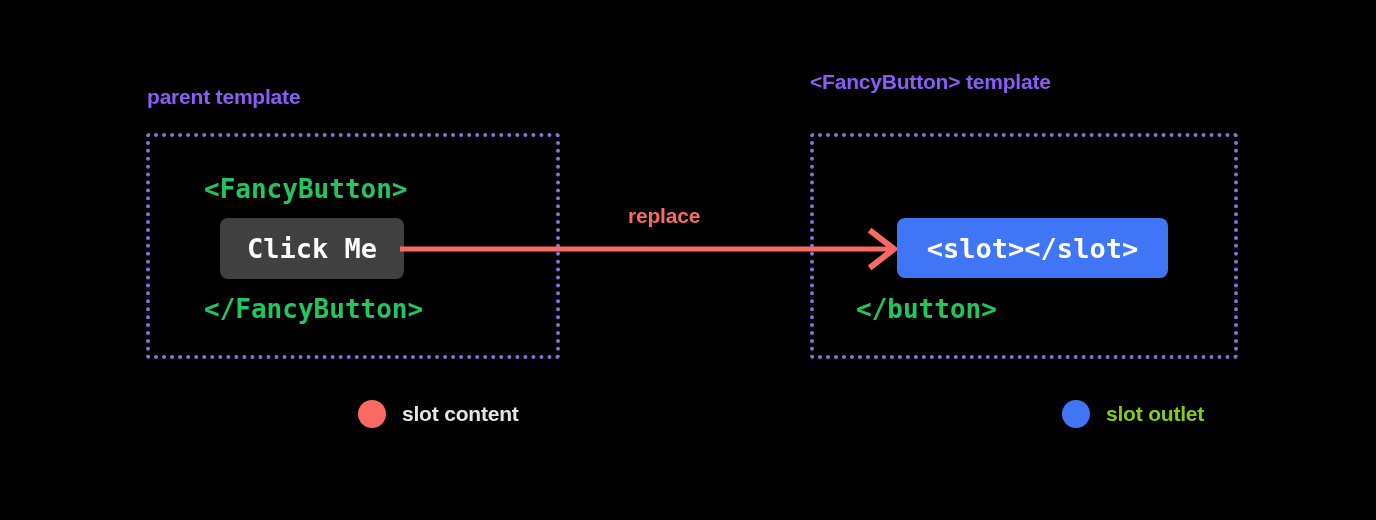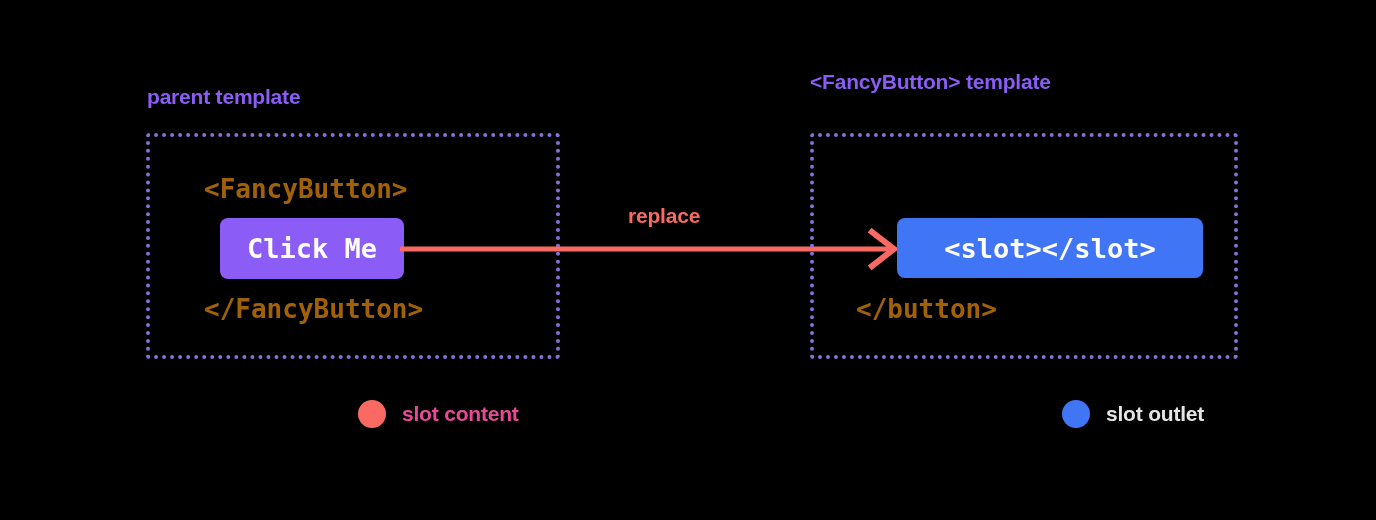--- a/index.html
+++ b/index.html
@@ -40,21 +40,21 @@
   }
   #panel-parent { left: 146px; top: 133px; width: 414px; height: 226px; }
   #panel-fancy  { left: 810px; top: 133px; width: 428px; height: 226px; }
 
   
   .code-line {
     position: absolute;
     font-family: "DejaVu Sans Mono", monospace;
     font-weight: bold;
     font-size: 26px;
-    color: #a16207;
+    color: #22c55e;
     white-space: nowrap;
   }
   #code-open-fancybutton  { left: 204px; top: 174px; }
   #code-close-fancybutton { left: 204px; top: 294px; }
   #code-open-button       { left: 897px; top: 174px; }
   #code-close-button      { left: 856px; top: 294px; }
 
   
   .chip {
     position: absolute;
@@ -64,25 +64,25 @@
     border-radius: 8px;
     font-family: "DejaVu Sans Mono", monospace;
     font-weight: bold;
     font-size: 27px;
     color: #ffffff;
     white-space: nowrap;
   }
   #chip-slot-content {
     left: 220px; top: 218px;
     width: 184px; height: 61px;
-    background: #8b5cf6;
+    background: #404040;
   }
   #chip-slot-outlet {
     left: 897px; top: 218px;
-    width: 306px; height: 60px;
+    width: 271px; height: 60px;
     background: #4075f5;
   }
 
   
   #replace-arrow {
     position: absolute;
     left: 400px;
     top: 226px;
     width: 505px;
     height: 46px;
@@ -118,22 +118,22 @@
   }
   .legend-dot.red  { background: #fa6a63; }
   .legend-dot.blue { background: #4075f5; }
   .legend-label {
     font-family: "Liberation Sans", sans-serif;
     font-weight: bold;
     font-size: 21px;
     letter-spacing: -0.2px;
     white-space: nowrap;
   }
-  .legend-label.red  { color: #ec4899; }
-  .legend-label.blue { color: #e5e5e5; }
+  .legend-label.red  { color: #e5e5e5; }
+  .legend-label.blue { color: #84cc16; }
 </style>
 </head>
 <body>
 
 <div id="canvas">
 
   <div class="panel-heading" id="heading-parent">parent template</div>
 
   <div class="panel-box" id="panel-parent"></div>
 

